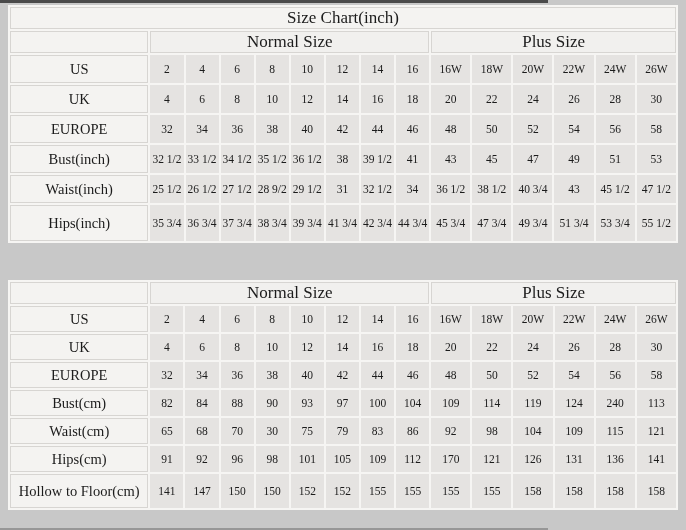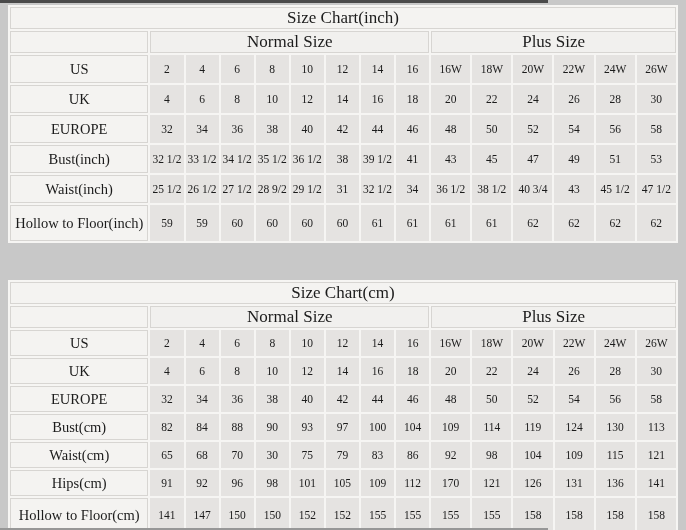--- a/index.html
+++ b/index.html
@@ -190,35 +190,35 @@
             <td class="data">32 1/2</td>
             <td class="data">34</td>
             <td class="data">36 1/2</td>
             <td class="data">38 1/2</td>
             <td class="data">40 3/4</td>
             <td class="data">43</td>
             <td class="data">45 1/2</td>
             <td class="data">47 1/2</td>
           </tr>
           <tr>
-            <th class="label">Hollow to Floor(inch)</th>
-            <td class="data">59</td>
-            <td class="data">59</td>
-            <td class="data">60</td>
-            <td class="data">60</td>
-            <td class="data">60</td>
-            <td class="data">60</td>
-            <td class="data">61</td>
-            <td class="data">61</td>
-            <td class="data">61</td>
-            <td class="data">61</td>
-            <td class="data">62</td>
-            <td class="data">62</td>
-            <td class="data">62</td>
-            <td class="data">62</td>
+            <th class="label">Hips(inch)</th>
+            <td class="data">35 3/4</td>
+            <td class="data">36 3/4</td>
+            <td class="data">37 3/4</td>
+            <td class="data">38 3/4</td>
+            <td class="data">39 3/4</td>
+            <td class="data">41 3/4</td>
+            <td class="data">42 3/4</td>
+            <td class="data">44 3/4</td>
+            <td class="data">45 3/4</td>
+            <td class="data">47 3/4</td>
+            <td class="data">49 3/4</td>
+            <td class="data">51 3/4</td>
+            <td class="data">53 3/4</td>
+            <td class="data">55 1/2</td>
           </tr>
         </tbody>
     </table>
   </div>
 
   <div class="table-wrap" id="t-cm">
     <table class="size-table">
       <colgroup>
         <col class="c-label">
         <col class="c-n">
@@ -230,23 +230,20 @@
           <col class="c-n">
           <col class="c-n">
         <col class="c-p">
           <col class="c-p">
           <col class="c-p">
           <col class="c-p">
         <col class="c-p">
           <col class="c-p">
       </colgroup>
       <thead>
-        <tr>
-          <th class="title" colspan="15">Size Chart(cm)</th>
-        </tr>
         <tr>
           <th class="corner"></th>
           <th class="group" colspan="8">Normal Size</th>
           <th class="group" colspan="6">Plus Size</th>
         </tr>
       </thead>
       <tbody>
           <tr>
             <th class="label">US</th>
             <td class="data">2</td>
@@ -305,21 +302,21 @@
             <td class="data">88</td>
             <td class="data">90</td>
             <td class="data">93</td>
             <td class="data">97</td>
             <td class="data">100</td>
             <td class="data">104</td>
             <td class="data">109</td>
             <td class="data">114</td>
             <td class="data">119</td>
             <td class="data">124</td>
-            <td class="data">130</td>
+            <td class="data">240</td>
             <td class="data">113</td>
           </tr>
           <tr>
             <th class="label">Waist(cm)</th>
             <td class="data">65</td>
             <td class="data">68</td>
             <td class="data">70</td>
             <td class="data">30</td>
             <td class="data">75</td>
             <td class="data">79</td>

